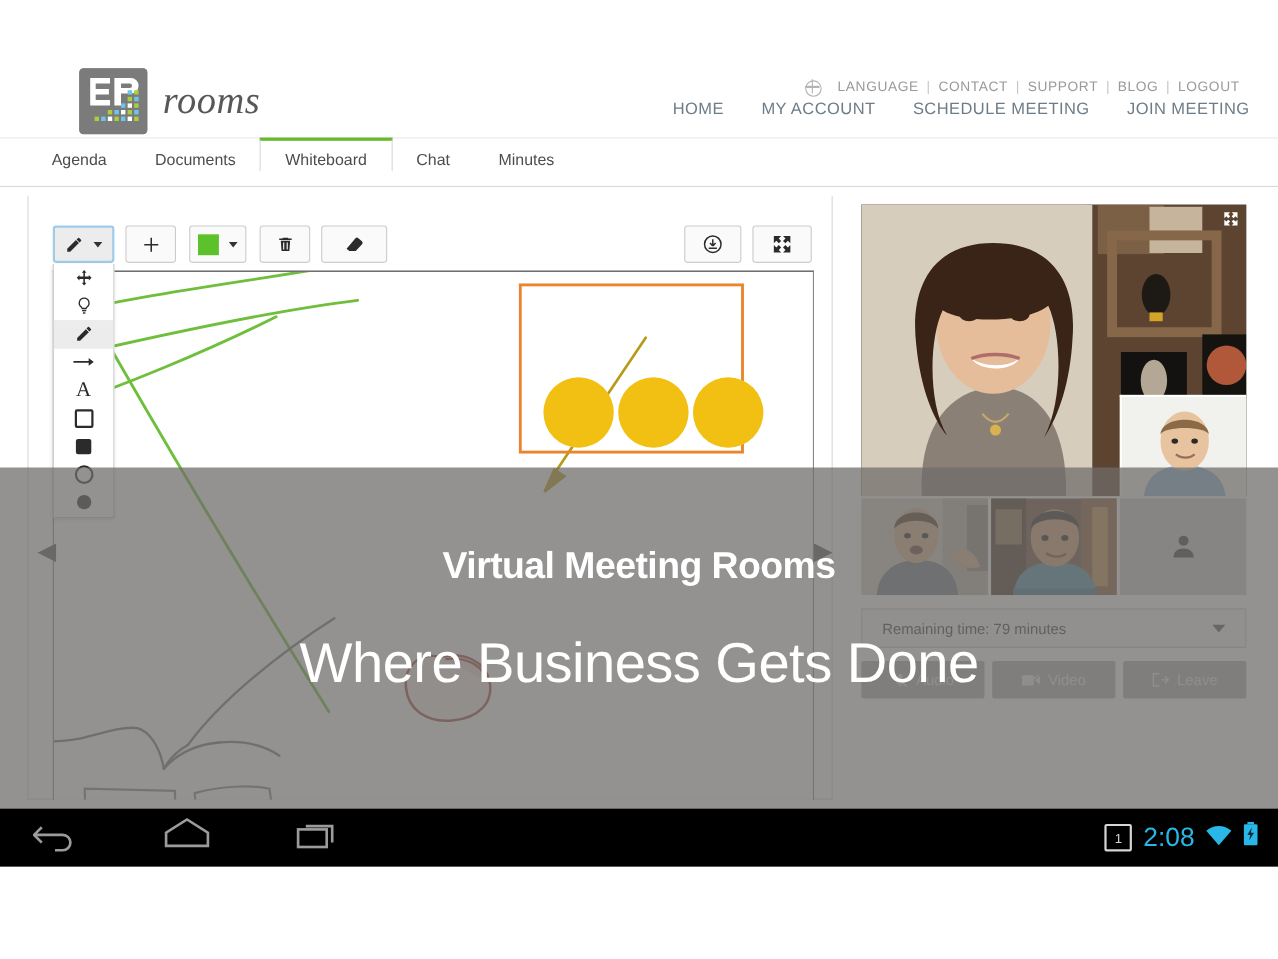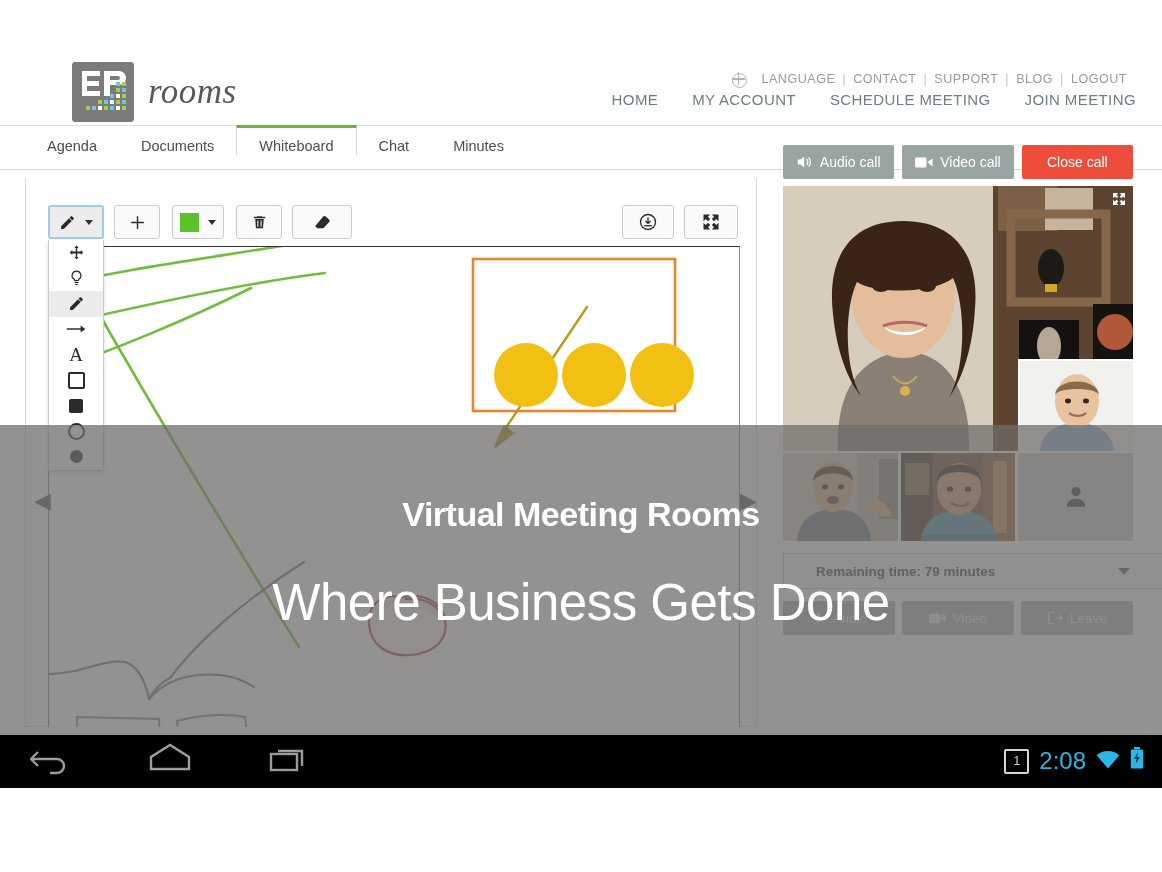--- a/index.html
+++ b/index.html
@@ -68,21 +68,21 @@
   .callbtn.red{background:#ef4d3c;}
 
   .video-main{position:absolute;left:783px;top:186px;width:350px;height:265px;background:#3b3027;overflow:hidden;}
   .v-bg{position:absolute;inset:0;}
   .pip{position:absolute;right:0;bottom:0;width:113px;height:90px;background:#e9eef3;overflow:hidden;border-left:2px solid #fff;border-top:2px solid #fff;}
   .expand-ico{position:absolute;right:6px;top:5px;}
 
   .thumbs{position:absolute;left:783px;top:453px;width:350px;height:88px;display:flex;gap:3px;}
   .thumb{flex:1;background:#cfcfcf;overflow:hidden;position:relative;}
 
-  .timebar{position:absolute;left:783px;top:553px;width:380px;height:36px;border:1px solid #c9c9c9;background:#f6f6f6;display:flex;align-items:center;justify-content:space-between;padding:0 32px;box-sizing:border-box;font-size:13.5px;font-weight:bold;color:#3f3f3f;}
+  .timebar{position:absolute;left:783px;top:553px;width:350px;height:36px;border:1px solid #c9c9c9;background:#f6f6f6;display:flex;align-items:center;justify-content:space-between;padding:0 18px;box-sizing:border-box;font-size:13.5px;font-weight:normal;color:#3f3f3f;}
   .chev{width:0;height:0;border-left:6px solid transparent;border-right:6px solid transparent;border-top:7px solid #5a5a5a;}
 
   .ctrlrow{position:absolute;left:783px;top:601px;width:350px;height:34px;display:flex;gap:7px;}
   .ctrlbtn{flex:1;display:flex;align-items:center;justify-content:center;gap:7px;font-size:13.5px;color:#eeeeee;background:#b3b3b3;border-radius:2px;}
 
   
   .overlay{position:absolute;left:0;top:425px;width:1162px;height:310px;background:rgba(110,108,105,.74);z-index:60;}
   .mk{position:absolute;left:0;width:1162px;text-align:center;z-index:61;color:#fff;}
   .mk1{top:495px;font-size:34px;font-weight:bold;letter-spacing:-.5px;}
   .mk2{top:573px;font-size:51px;font-weight:normal;letter-spacing:-.5px;}
@@ -302,40 +302,20 @@
           <circle cx="477" cy="128" r="32" fill="#f2c012"></circle>
           <circle cx="545" cy="128" r="32" fill="#f2c012"></circle>
           <circle cx="613" cy="128" r="32" fill="#f2c012"></circle>
         </g>
       </svg>
     </div>
 
     <div class="nav-arrow nav-left">◀</div>
     <div class="nav-arrow nav-right">▶</div>
 
-    <div class="callbar">
-      <div class="callbtn">
-        <svg width="16" height="14" viewBox="0 0 20 16" fill="#fff">
-            <path d="M1 5h3.5L9 1v14L4.5 11H1z"></path>
-            <path d="M11.8 4.2a5 5 0 0 1 0 7.6" fill="none" stroke="#fff" stroke-width="1.5"></path>
-            <path d="M14.4 2.3a8 8 0 0 1 0 11.4" fill="none" stroke="#fff" stroke-width="1.5"></path>
-          </svg>
-        <span>Audio call</span>
-      </div>
-      <div class="callbtn">
-        <svg width="18" height="13" viewBox="0 0 22 14" fill="#fff">
-            <rect x="0" y="1" width="14" height="12" rx="1.6"></rect>
-            <path d="M15 6.5 L21.5 2.2 v9.6z"></path>
-          </svg>
-        <span>Video call</span>
-      </div>
-      <div class="callbtn red">
-        <span>Close call</span>
-      </div>
-    </div>
 
     <div class="video-main">
       <svg class="v-bg" width="350" height="265" viewBox="0 0 350 265">
         <rect width="350" height="265" fill="#cfc6b6"></rect>
         <rect x="205" y="0" width="145" height="265" fill="#5c4431"></rect>
         <rect x="215" y="0" width="60" height="45" fill="#7b6045"></rect>
         <rect x="262" y="2" width="48" height="42" fill="#c7b49c"></rect>
         <rect x="228" y="28" width="95" height="88" fill="none" stroke="#86674a" stroke-width="9"></rect>
         <ellipse cx="268" cy="82" rx="13" ry="19" fill="#1d1a16"></ellipse>
         <rect x="262" y="98" width="12" height="8" fill="#d4a428"></rect>

